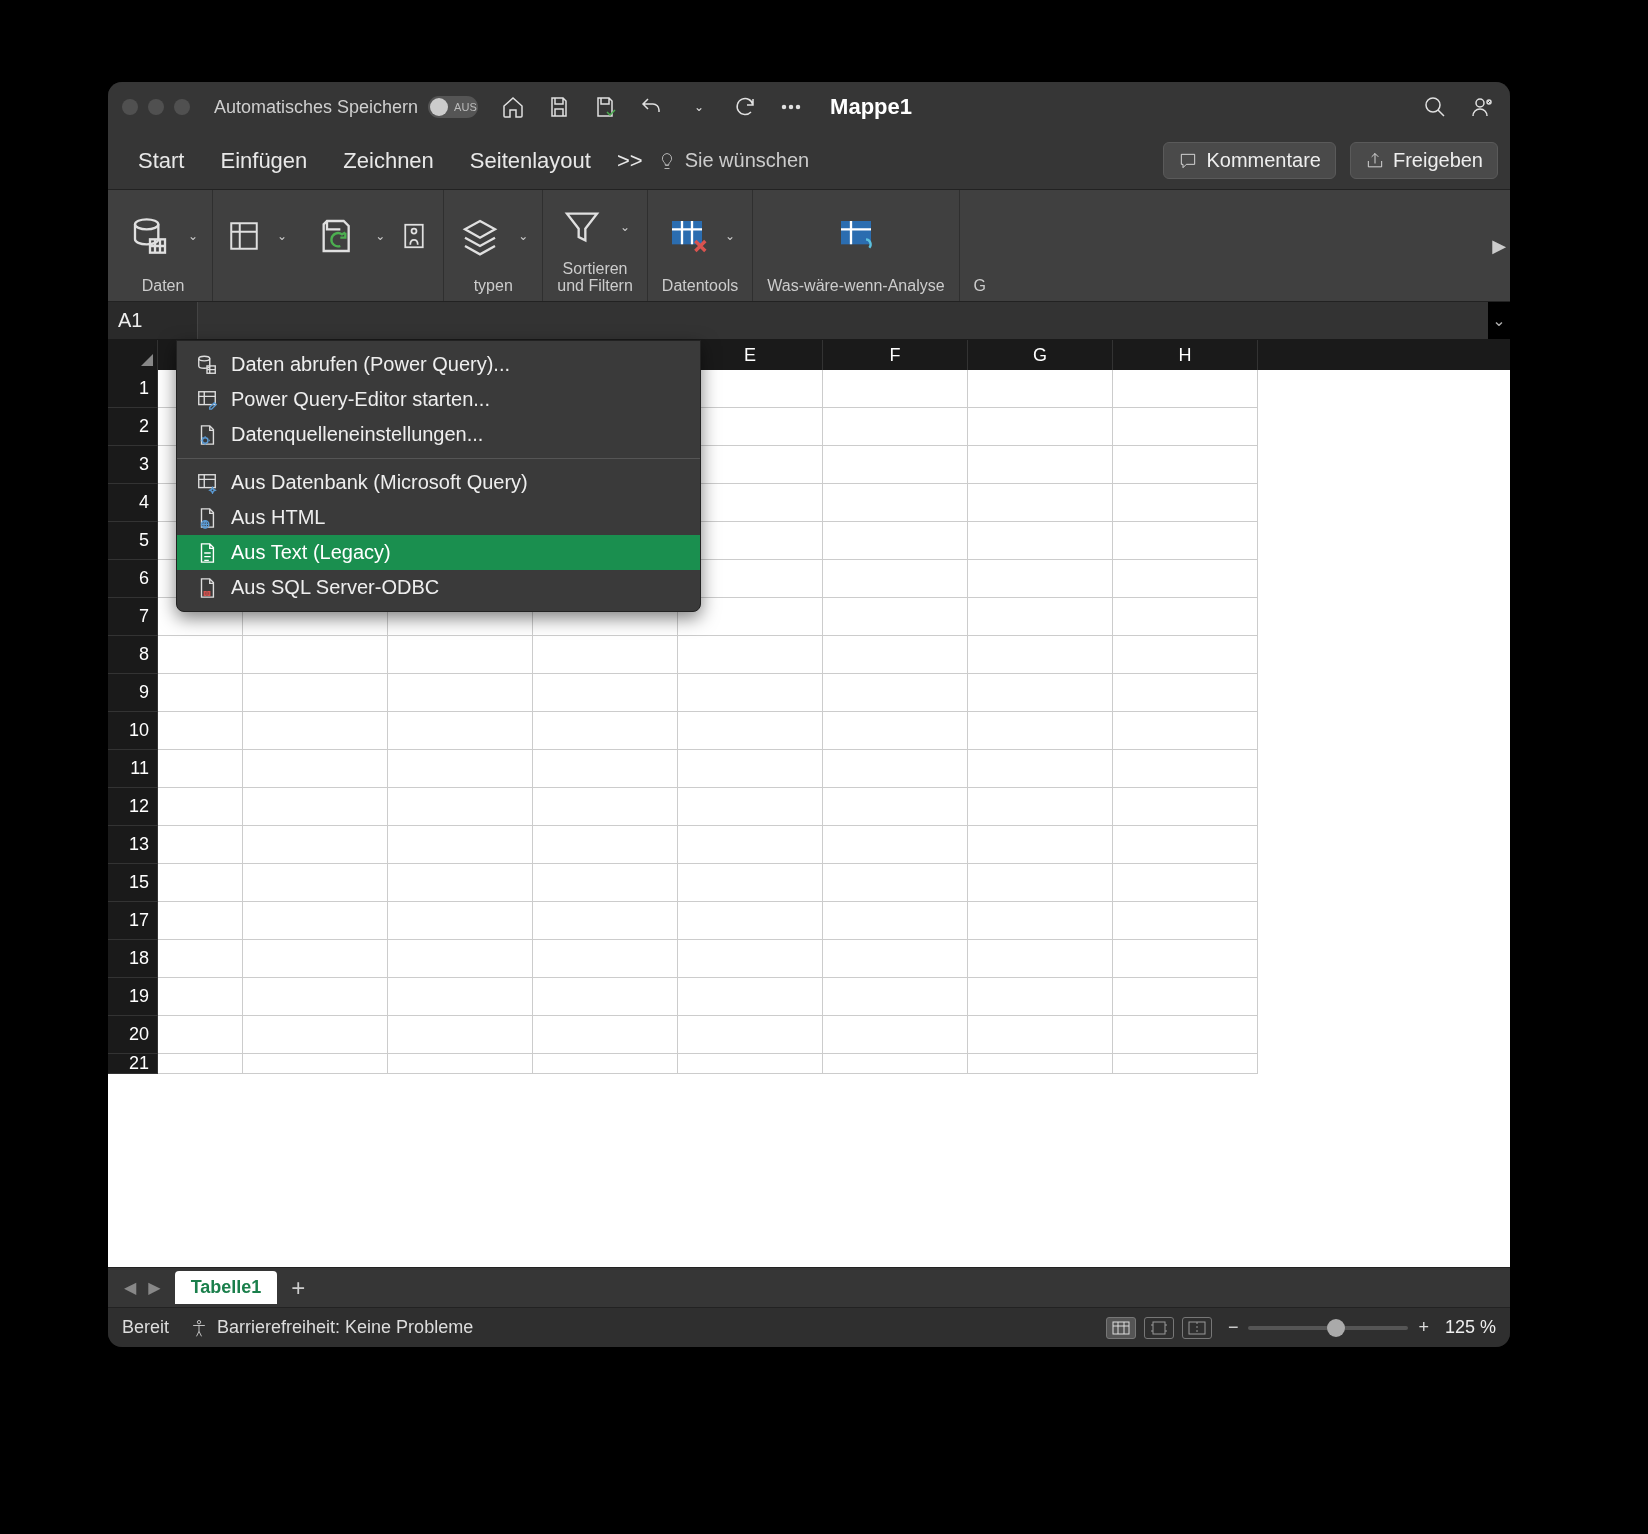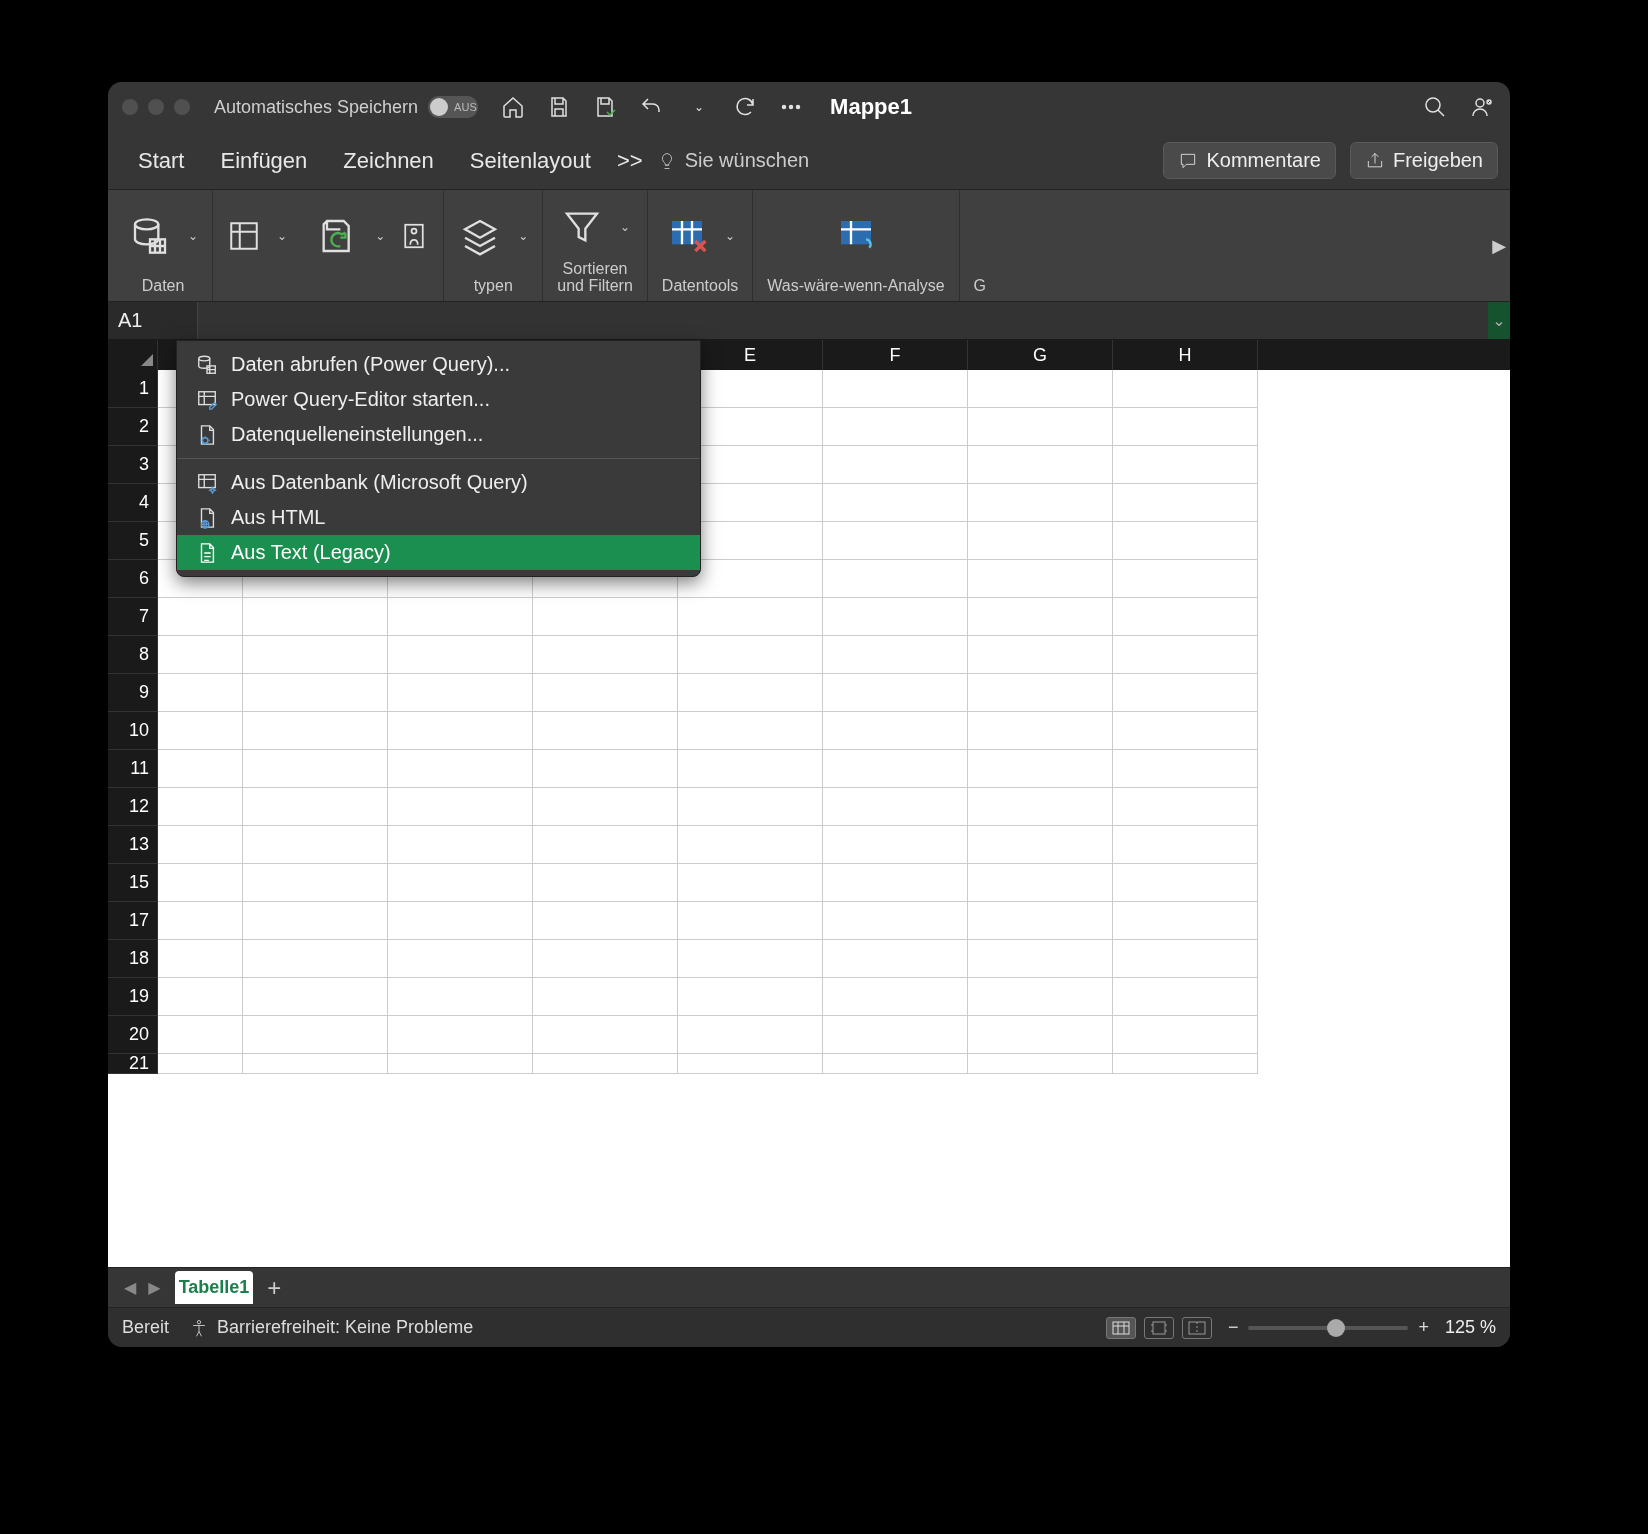--- a/index.html
+++ b/index.html
@@ -33,21 +33,21 @@
   .group { display:flex; flex-direction:column; align-items:center; justify-content:flex-end; padding:4px 14px 6px; border-right:1px solid #2f2f2f; }
   .group:last-child{border-right:none;}
   .group .icons-row { flex:1; display:flex; align-items:center; gap:14px;}
   .group .lbl { font-size:16px; color:#ccc; white-space:pre; text-align:center; line-height:1.1;}
   .big-ico { width:44px;height:44px; display:flex;align-items:center;justify-content:center;}
   .big-ico svg{width:40px;height:40px;stroke:#e0e0e0;fill:none;stroke-width:1.4;}
   .chevron-sm{ font-size:12px;color:#ccc;margin-left:2px;}
   .ribbon-arrow { position:absolute; right:4px; top:50%; transform:translateY(-50%); color:#ccc; font-size:18px;}
   
   
-  .formula-row { height:38px; background:#14532d; display:flex; align-items:center; border-bottom:1px solid #1a1a1a;}
+  .formula-row { height:38px; background:#000000; display:flex; align-items:center; border-bottom:1px solid #1a1a1a;}
   .namebox { width:90px; padding:0 10px; font-size:20px; color:#eee; border-right:1px solid #444; height:100%; display:flex; align-items:center; background:#2a2a2a;}
   .fx-area { flex:1; height:100%; background:#333;}
   .fx-drop { width:22px; display:flex; align-items:center; justify-content:center; color:#aaa;}
   
   
   .grid-wrap { position:relative; height: calc(100% - 50px - 58px - 112px - 38px - 40px - 40px); background:#fff;}
   .colhdr-row { display:flex; background:#1a1a1a; color:#fff; height:30px; position:relative;}
   .corner { width:50px; background:#1a1a1a; border-right:1px solid #333; position:relative;}
   .corner::after{content:""; position:absolute; right:4px; bottom:4px; width:0;height:0; border-left:12px solid transparent; border-bottom:12px solid #888;}
   .colhdr { width:145px; display:flex; align-items:center; justify-content:center; font-size:18px; border-right:1px solid #333;}
@@ -65,21 +65,21 @@
   .menu-item { display:flex; align-items:center; gap:12px; padding:6px 18px; font-size:20px; color:#eee;}
   .menu-item.hl { background:#1a8f4f; color:#fff;}
   .menu-item .mi-ico { width:24px; display:flex; justify-content:center;}
   .menu-item svg{width:22px;height:22px;stroke:#ddd;fill:none;stroke-width:1.5;}
   .menu-item.hl svg{stroke:#fff;}
   .menu-item .doc-red svg path:last-child{stroke:#d9534f;}
   
   
   .sheet-tabs { height:40px; background:#363636; display:flex; align-items:center; padding:0 10px; border-top:1px solid #222;}
   .nav-tri { color:#888; font-size:16px; padding:0 6px;}
-  .sheet-tab { background:#fff; color:#1a7f4b; font-weight:600; font-size:18px; padding:6px 4px; border-radius:4px 4px 0 0; margin-left:8px;}
+  .sheet-tab { background:#fff; color:#1a7f4b; font-weight:600; font-size:18px; padding:6px 16px; border-radius:4px 4px 0 0; margin-left:8px;}
   .add-sheet { color:#ccc; font-size:24px; padding:0 14px;}
   
   
   .statusbar { height:40px; background:#2f2f2f; display:flex; align-items:center; padding:0 14px; color:#ddd; font-size:18px; border-top:1px solid #222;}
   .statusbar .sep{flex:1;}
   .view-btns { display:flex; gap:8px; margin-right:16px;}
   .view-btns span{ width:30px;height:22px;border:1px solid #777;border-radius:3px; display:flex;align-items:center;justify-content:center;}
   .view-btns span.active{background:#555;}
   .zoom { display:flex; align-items:center; gap:10px;}
   .slider { width:160px; height:4px; background:#555; position:relative; border-radius:2px;}
@@ -578,20 +578,29 @@
             </span>
           <span>Aus HTML</span>
         </div>
         <div class="menu-item hl">
           <span class="mi-ico">
               <svg viewBox="0 0 24 24">
                 <path d="M6 2h9l4 4v16H6z M15 2v5h4 M9 12h7 M9 16h7 M9 20h5"></path>
               </svg>
             </span>
           <span>Aus Text (Legacy)</span>
+        </div>
+        <div class="menu-item">
+          <span class="mi-ico doc-red">
+              <svg viewBox="0 0 24 24">
+                <path d="M6 2h9l4 4v16H6z M15 2v5h4"></path>
+                <path d="M9 16h2v4h-2z M13 16h2v4h-2z" stroke="#d9534f"></path>
+              </svg>
+            </span>
+          <span>Aus SQL Server-ODBC</span>
         </div>
       </div>
     </div>
   </div>
 
   <div class="sheet-tabs">
     <span class="nav-tri">◀</span>
     <span class="nav-tri">▶</span>
     <span class="sheet-tab">Tabelle1</span>
     <span class="add-sheet">+</span>

